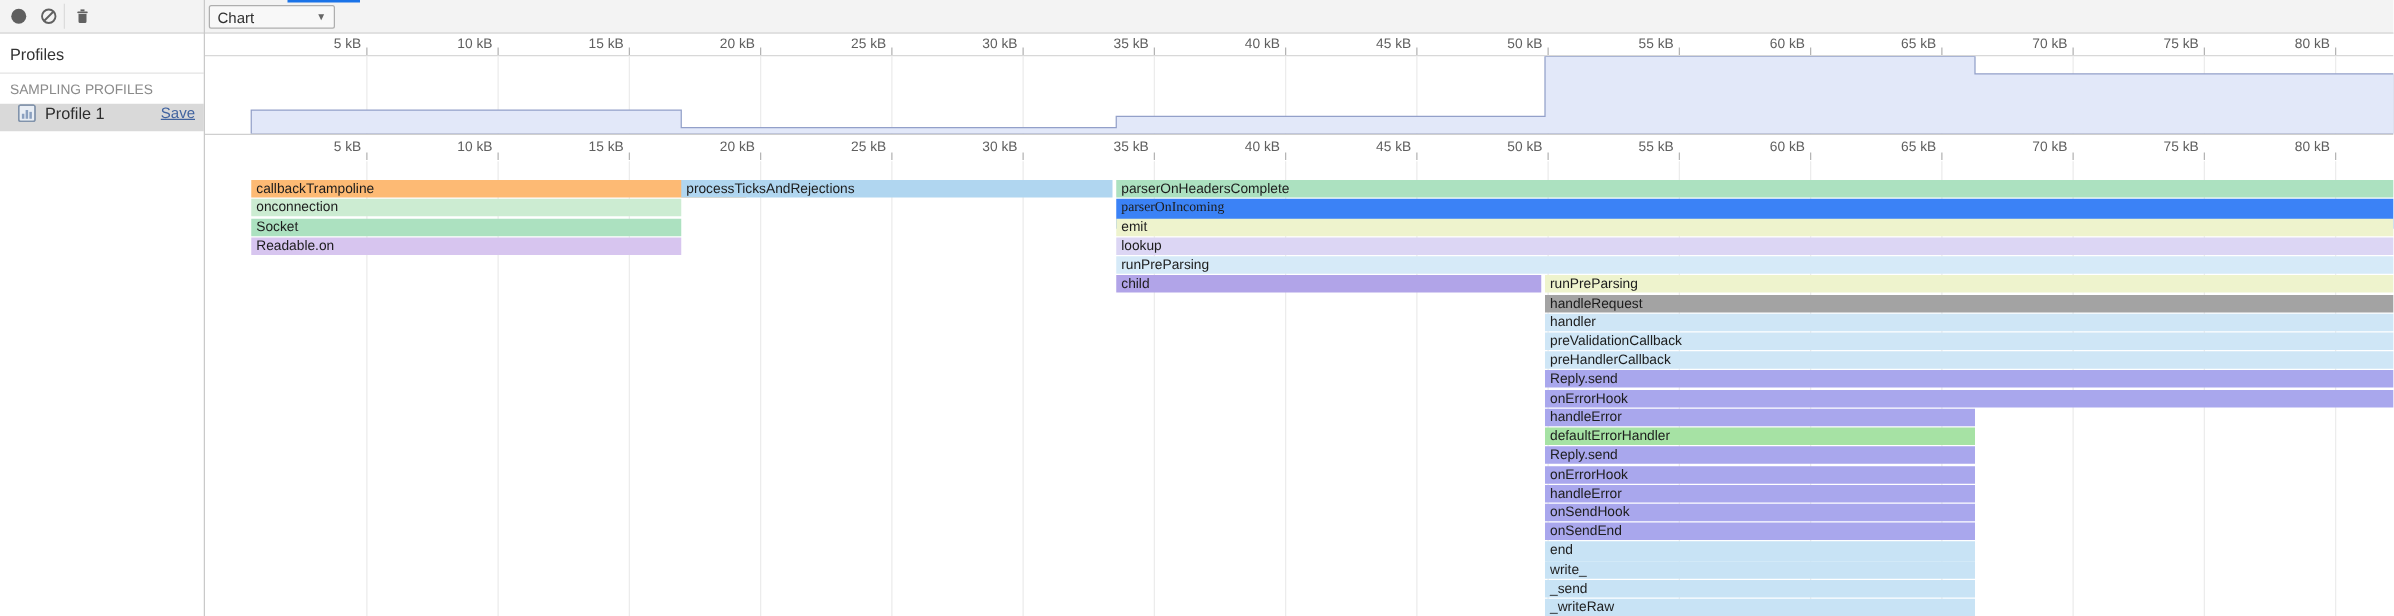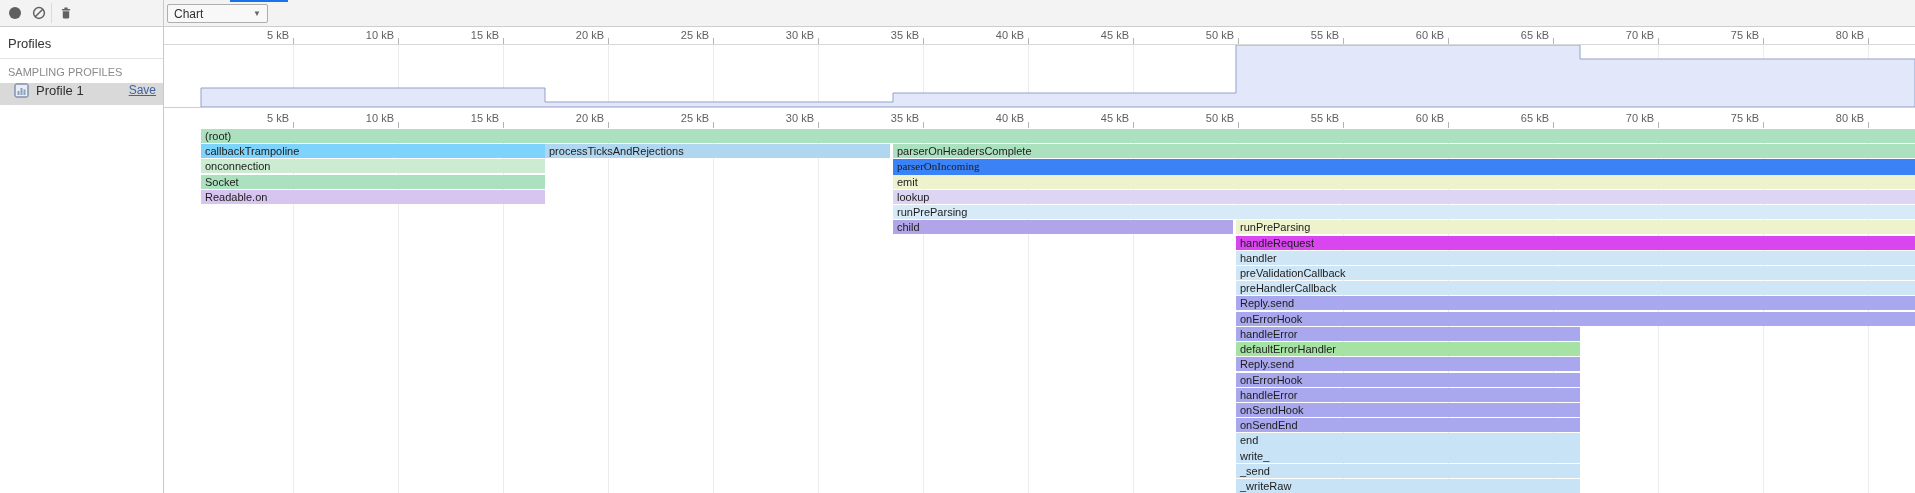--- a/index.html
+++ b/index.html
@@ -200,34 +200,33 @@
         <div class="gridline" style="left: 759px;"></div>
         <div class="gridline" style="left: 864px;"></div>
         <div class="gridline" style="left: 969px;"></div>
         <div class="gridline" style="left: 1074px;"></div>
         <div class="gridline" style="left: 1179px;"></div>
         <div class="gridline" style="left: 1284px;"></div>
         <div class="gridline" style="left: 1389px;"></div>
         <div class="gridline" style="left: 1494px;"></div>
         <div class="gridline" style="left: 1599px;"></div>
         <div class="gridline" style="left: 1704px;"></div>
-        <div class="bar" style="left: 37px; top: 0px; width: 1714px; height: 14px; background: rgb(172, 225, 192);">(root)</div>
-        <div class="bar" style="left: 37px; top: 15.22px; width: 396px; height: 14px; background: #7dd3fc;">callbackTrampoline</div>
+        <div class="bar" style="left: 37px; top: 15.22px; width: 396px; height: 14px; background: #fdba74;">callbackTrampoline</div>
         <div class="bar" style="left: 381px; top: 15.22px; width: 345px; height: 14px; background: rgb(176, 214, 240);">processTicksAndRejections</div>
         <div class="bar" style="left: 729px; top: 15.22px; width: 1022px; height: 14px; background: rgb(172, 225, 192);">parserOnHeadersComplete</div>
         <div class="bar" style="left: 37px; top: 30.44px; width: 344px; height: 14px; background: rgb(204, 236, 210);">onconnection</div>
         <div class="bar" style="left: 729px; top: 30.44px; width: 1022px; height: 24px; background: #3b82f6; font-family: Liberation Serif, serif;">parserOnIncoming</div>
         <div class="bar" style="left: 37px; top: 45.66px; width: 344px; height: 14px; background: rgb(172, 225, 192);">Socket</div>
         <div class="bar" style="left: 729px; top: 45.66px; width: 1022px; height: 14px; background: rgb(238, 243, 205);">emit</div>
         <div class="bar" style="left: 37px; top: 60.88px; width: 344px; height: 14px; background: rgb(215, 197, 239);">Readable.on</div>
         <div class="bar" style="left: 729px; top: 60.88px; width: 1022px; height: 14px; background: rgb(220, 214, 244);">lookup</div>
         <div class="bar" style="left: 729px; top: 76.1px; width: 1022px; height: 14px; background: rgb(214, 234, 248);">runPreParsing</div>
         <div class="bar" style="left: 729px; top: 91.32px; width: 340px; height: 14px; background: rgb(177, 164, 232);">child</div>
         <div class="bar" style="left: 1072px; top: 91.32px; width: 679px; height: 14px; background: rgb(238, 243, 205);">runPreParsing</div>
-        <div class="bar" style="left: 1072px; top: 106.54px; width: 679px; height: 14px; background: #d946ef;">handleRequest</div>
+        <div class="bar" style="left: 1072px; top: 106.54px; width: 679px; height: 14px; background: #a3a3a3;">handleRequest</div>
         <div class="bar" style="left: 1072px; top: 121.76px; width: 679px; height: 14px; background: rgb(207, 230, 246);">handler</div>
         <div class="bar" style="left: 1072px; top: 136.98px; width: 679px; height: 14px; background: rgb(207, 230, 246);">preValidationCallback</div>
         <div class="bar" style="left: 1072px; top: 152.2px; width: 679px; height: 14px; background: rgb(207, 230, 246);">preHandlerCallback</div>
         <div class="bar" style="left: 1072px; top: 167.42px; width: 679px; height: 14px; background: rgb(169, 167, 237);">Reply.send</div>
         <div class="bar" style="left: 1072px; top: 182.64px; width: 679px; height: 14px; background: rgb(169, 167, 237);">onErrorHook</div>
         <div class="bar" style="left: 1072px; top: 197.86px; width: 344px; height: 14px; background: rgb(169, 167, 237);">handleError</div>
         <div class="bar" style="left: 1072px; top: 213.08px; width: 344px; height: 14px; background: rgb(166, 226, 164);">defaultErrorHandler</div>
         <div class="bar" style="left: 1072px; top: 228.3px; width: 344px; height: 14px; background: rgb(169, 167, 237);">Reply.send</div>
         <div class="bar" style="left: 1072px; top: 243.52px; width: 344px; height: 14px; background: rgb(169, 167, 237);">onErrorHook</div>
         <div class="bar" style="left: 1072px; top: 258.74px; width: 344px; height: 14px; background: rgb(169, 167, 237);">handleError</div>

